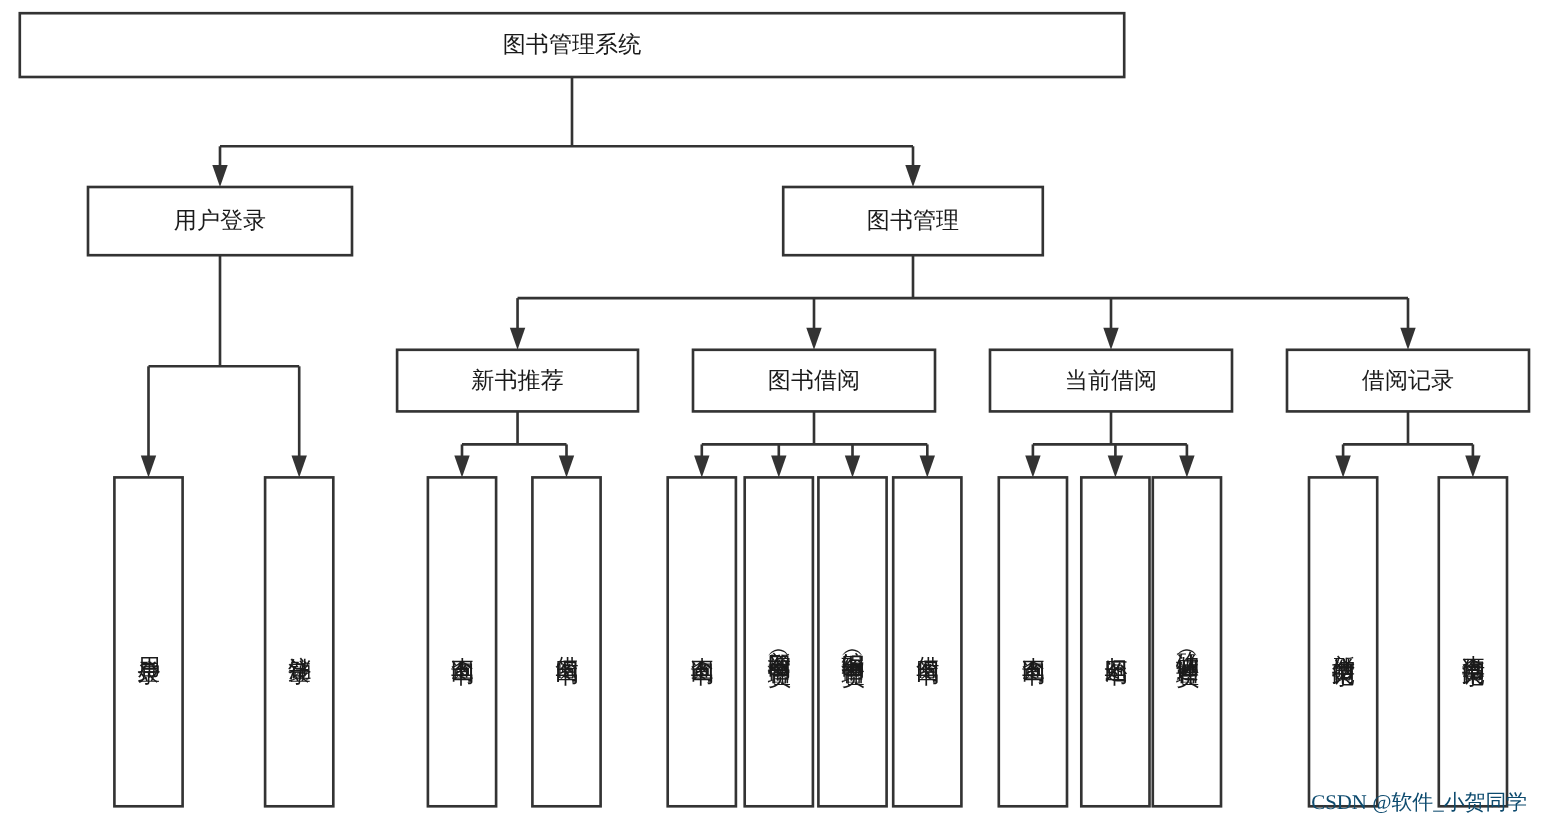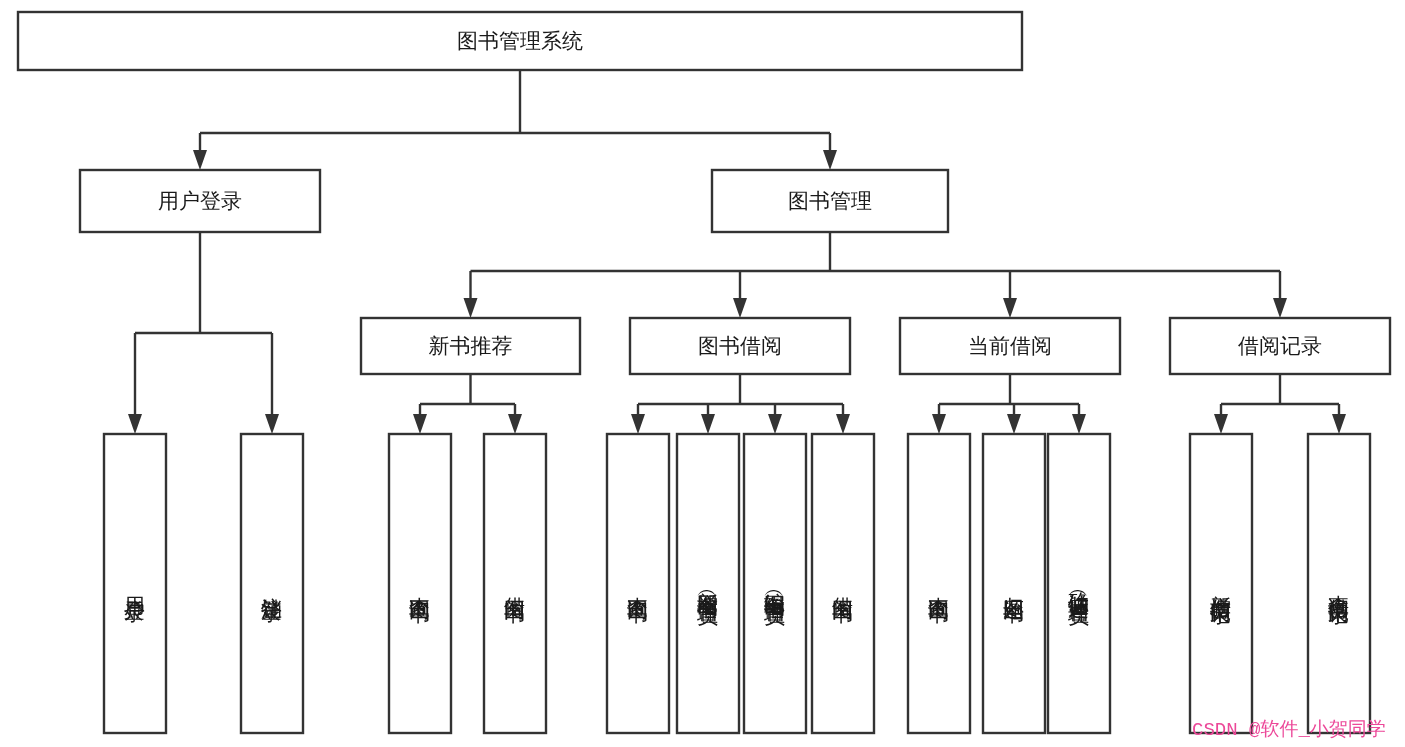--- a/index.html
+++ b/index.html
@@ -65,23 +65,23 @@
     display: flex;
     align-items: center;
     justify-content: center;
   }
   .vbox-hit {
     position: absolute;
     background: transparent;
   }
   .watermark {
     position: absolute;
-    font-family: Liberation Mono, monospace;
+    font-family: Liberation Serif, serif;
     font-size: 19px;
-    color: #ec4899;
+    color: #0c4a6e;
     white-space: nowrap;
     user-select: none;
   }
 </style>
 </head>
 <body>
 
 <div id="diagram-root">
   <svg class="diagram-canvas" viewBox="0 0 1405 747">
     <g id="connectors-layer">

